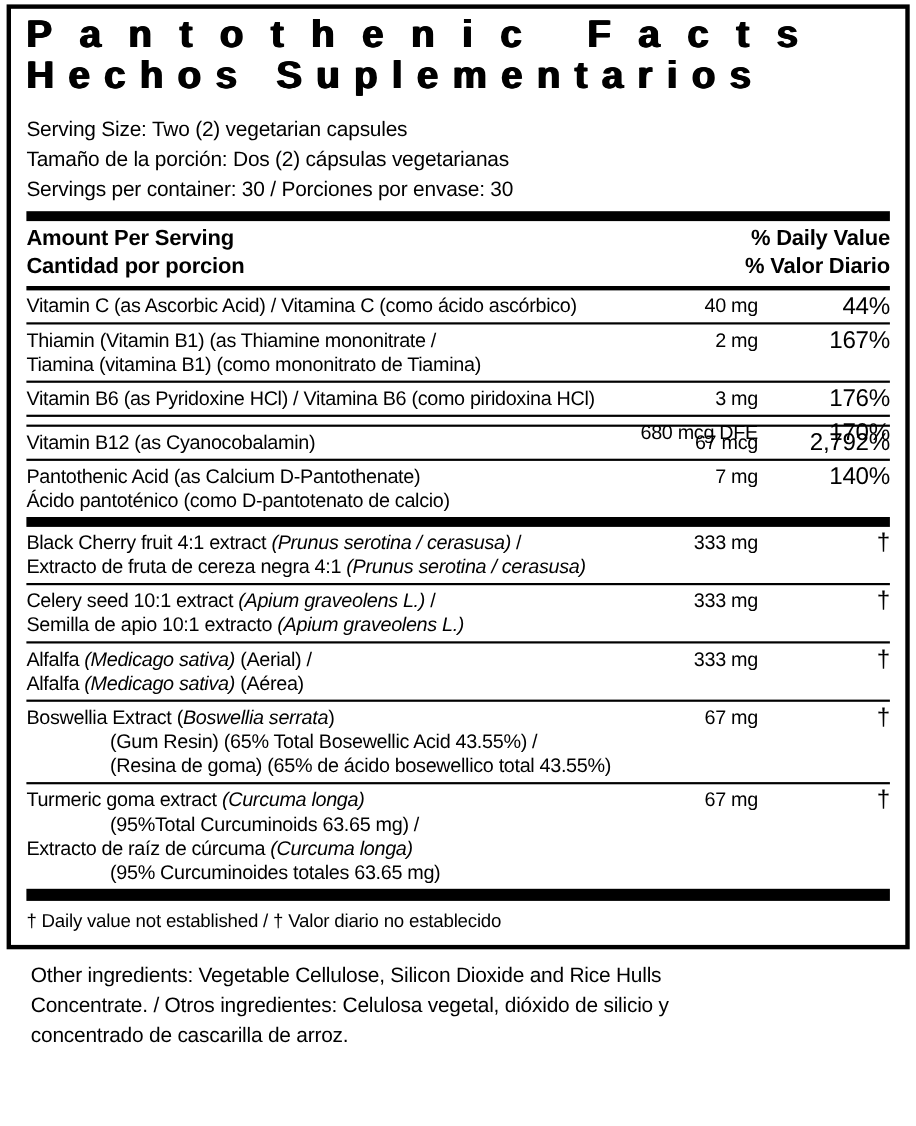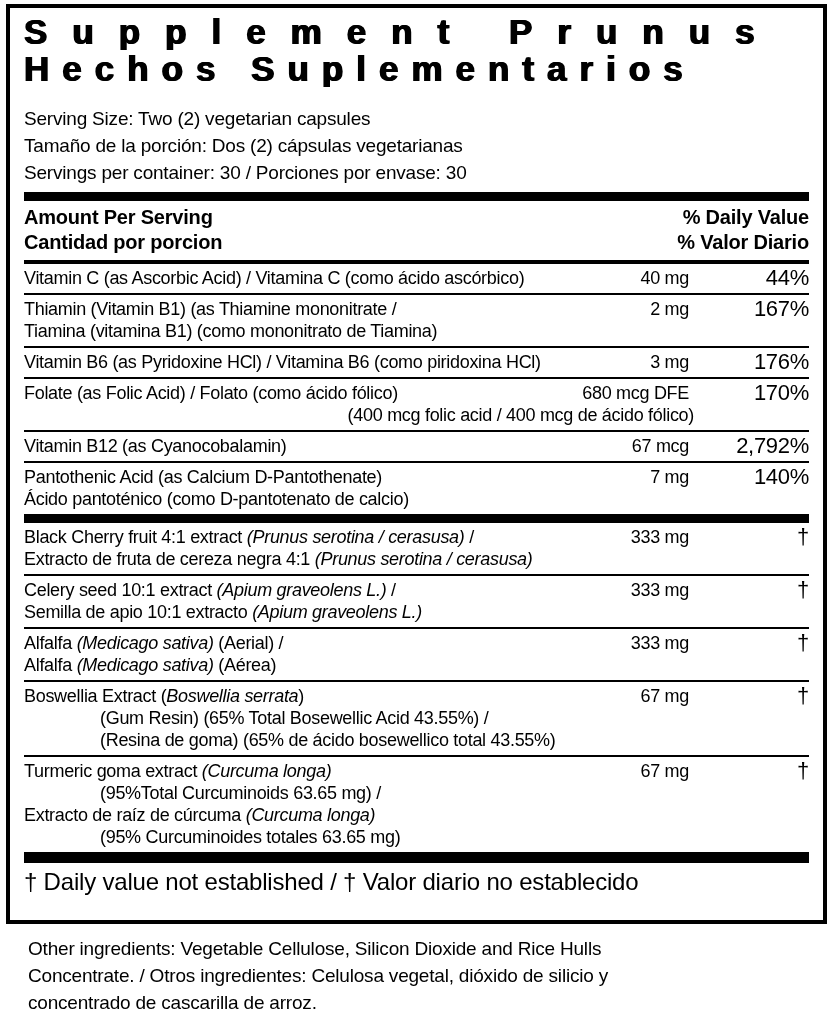--- a/index.html
+++ b/index.html
@@ -39,30 +39,30 @@
   .hdr-right{text-align:right;}
   
   .row{position:relative;padding:3px 0 4px 0;}
   .line{font-size:18px;line-height:22px;letter-spacing:-0.3px;padding-right:245px;}
   .line.indent{padding-left:76px;}
   .line.align-right{text-align:right;padding-right:115px;}
   .it{font-style:italic;}
   .amount{position:absolute;top:3px;right:120px;font-size:18px;line-height:22px;letter-spacing:-0.3px;white-space:nowrap;}
   .dv{position:absolute;top:3px;right:0;font-size:22px;line-height:22px;letter-spacing:-0.3px;white-space:nowrap;}
   
-  .footnote{font-size:24px;line-height:22px;letter-spacing:-0.2px;padding:8px 0 27px 0;}
+  .footnote{font-size:17px;line-height:22px;letter-spacing:-0.2px;padding:8px 0 10px 0;}
   
   .other{margin:11px 20px 0 28px;max-width:676px;font-size:19px;line-height:27px;letter-spacing:-0.2px;}
 </style>
 </head>
 <body>
 
 <div class="panel">
 
-  <div class="title-en">Supplement Prunus</div>
+  <div class="title-en">Pantothenic Facts</div>
   <div class="title-es">Hechos Suplementarios</div>
 
   <div class="serving">
     <div class="serving-line">Serving Size: Two (2) vegetarian capsules</div>
     <div class="serving-line">Tamaño de la porción: Dos (2) cápsulas vegetarianas</div>
     <div class="serving-line">Servings per container: 30 / Porciones por envase: 30</div>
   </div>
 
   <div class="bar"></div>
 
@@ -99,24 +99,20 @@
       <div class="sep"></div>
       <div class="row">
         <div>
           <div class="line"><span>Vitamin B6 (as Pyridoxine HCl) / Vitamina B6 (como piridoxina HCl)</span></div>
         </div>
         <div class="amount">3 mg</div>
         <div class="dv">176%</div>
       </div>
       <div class="sep"></div>
       <div class="row">
-        <div>
-          <div class="line"><span>Folate (as Folic Acid) / Folato (como ácido fólico)</span></div>
-          <div class="line align-right"><span>(400 mcg folic acid / 400 mcg de ácido fólico)</span></div>
-        </div>
         <div class="amount">680 mcg DFE</div>
         <div class="dv">170%</div>
       </div>
       <div class="sep"></div>
       <div class="row">
         <div>
           <div class="line"><span>Vitamin B12 (as Cyanocobalamin)</span></div>
         </div>
         <div class="amount">67 mcg</div>
         <div class="dv">2,792%</div>

